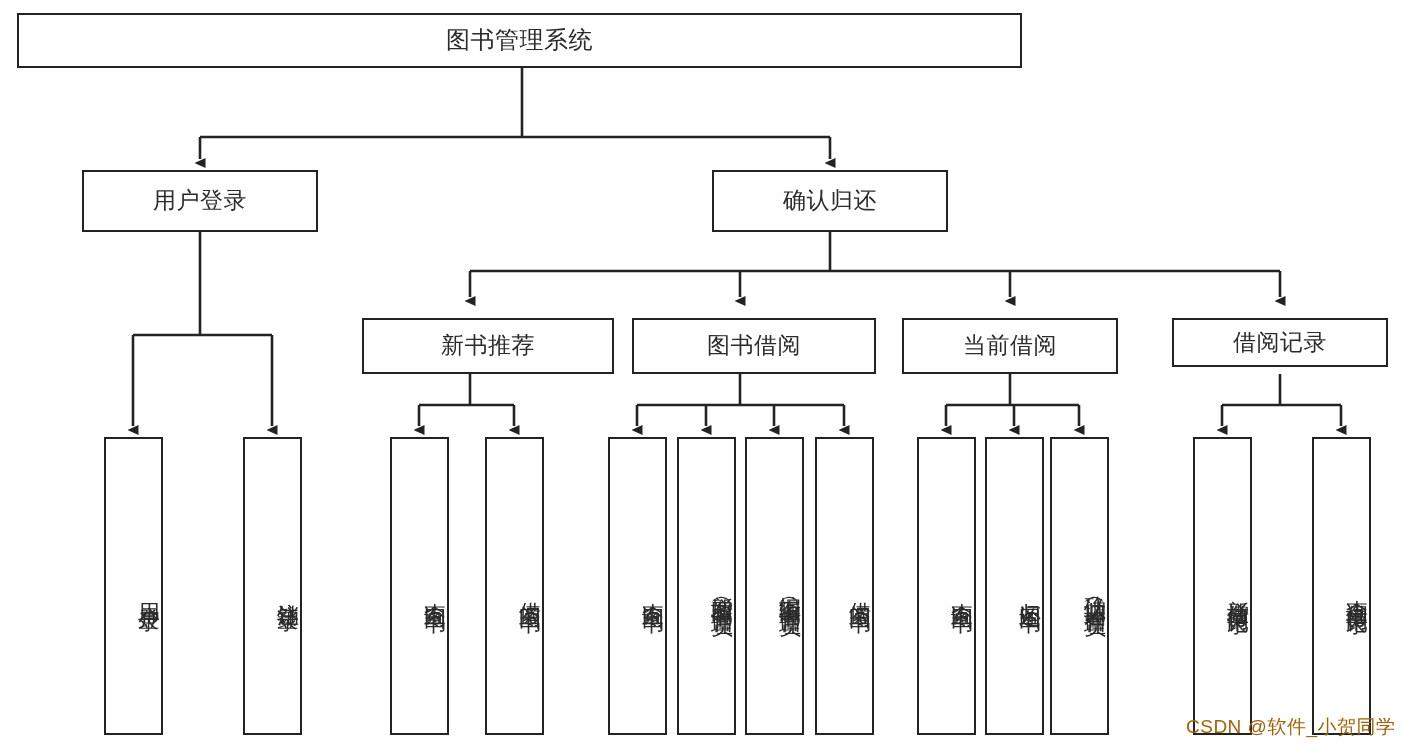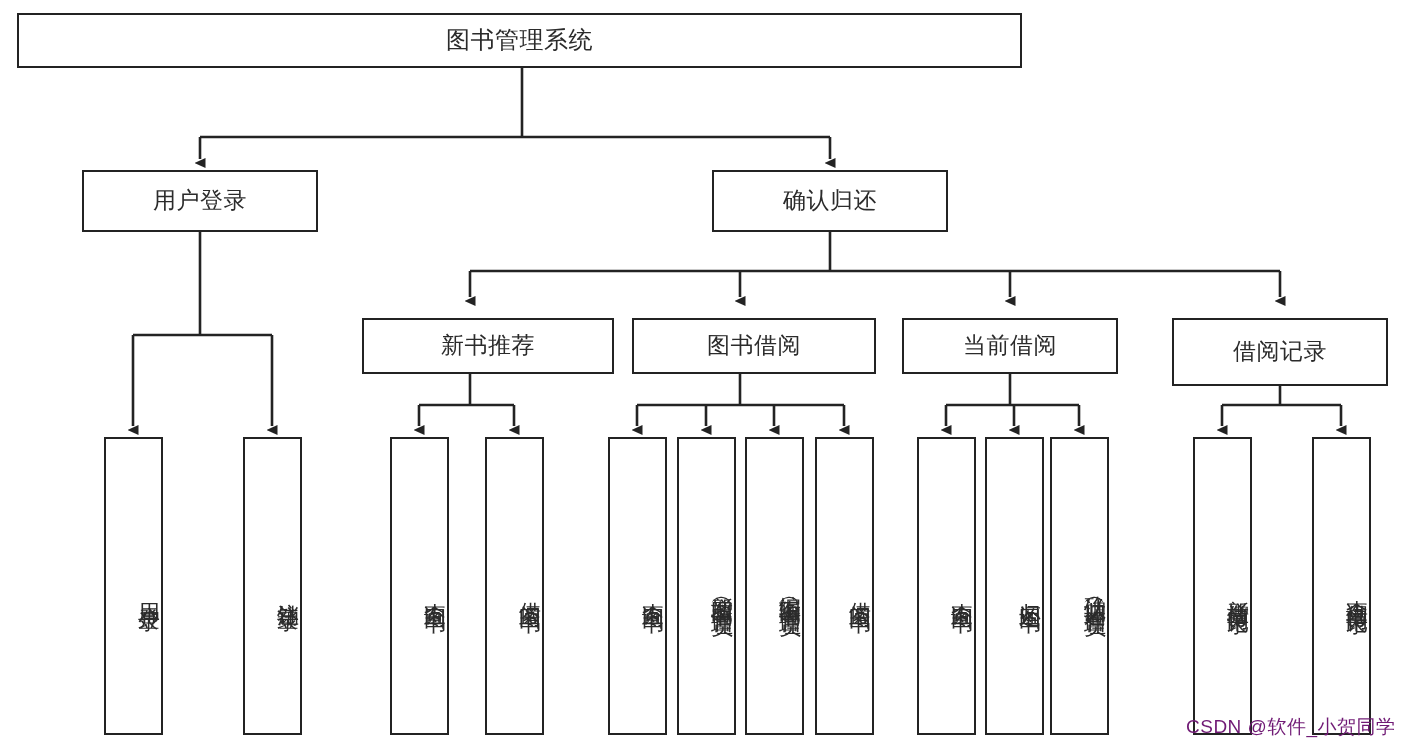--- a/index.html
+++ b/index.html
@@ -59,21 +59,21 @@
   }
   .node.v .vtext {
     display: block;
     white-space: normal;
   }
   .watermark {
     position: absolute;
     left: 1186px;
     top: 714px;
     font-size: 19px;
-    color: #701a75;
+    color: #a16207;
     letter-spacing: 0.5px;
     white-space: nowrap;
     z-index: 3;
     pointer-events: none;
   }
 </style>
 </head>
 <body>
 
 <div id="canvas">
@@ -141,21 +141,21 @@
 
   <div class="node h" style="left:362px; top:318px; width:252px; height:56px;">
     <span>新书推荐</span>
   </div>
   <div class="node h" style="left:632px; top:318px; width:244px; height:56px;">
     <span>图书借阅</span>
   </div>
   <div class="node h" style="left:902px; top:318px; width:216px; height:56px;">
     <span>当前借阅</span>
   </div>
-  <div class="node h" style="left:1172px; top:318px; width:216px; height:68px;">
+  <div class="node h" style="left:1172px; top:318px; width:216px; height:49px;">
     <span>借阅记录</span>
   </div>
 
   <div class="node v" style="left:104px; top:437px; width:59px; height:298px;">
     <span class="vtext">用户登录</span>
   </div>
   <div class="node v" style="left:243px; top:437px; width:59px; height:298px;">
     <span class="vtext">注销登录</span>
   </div>
 

